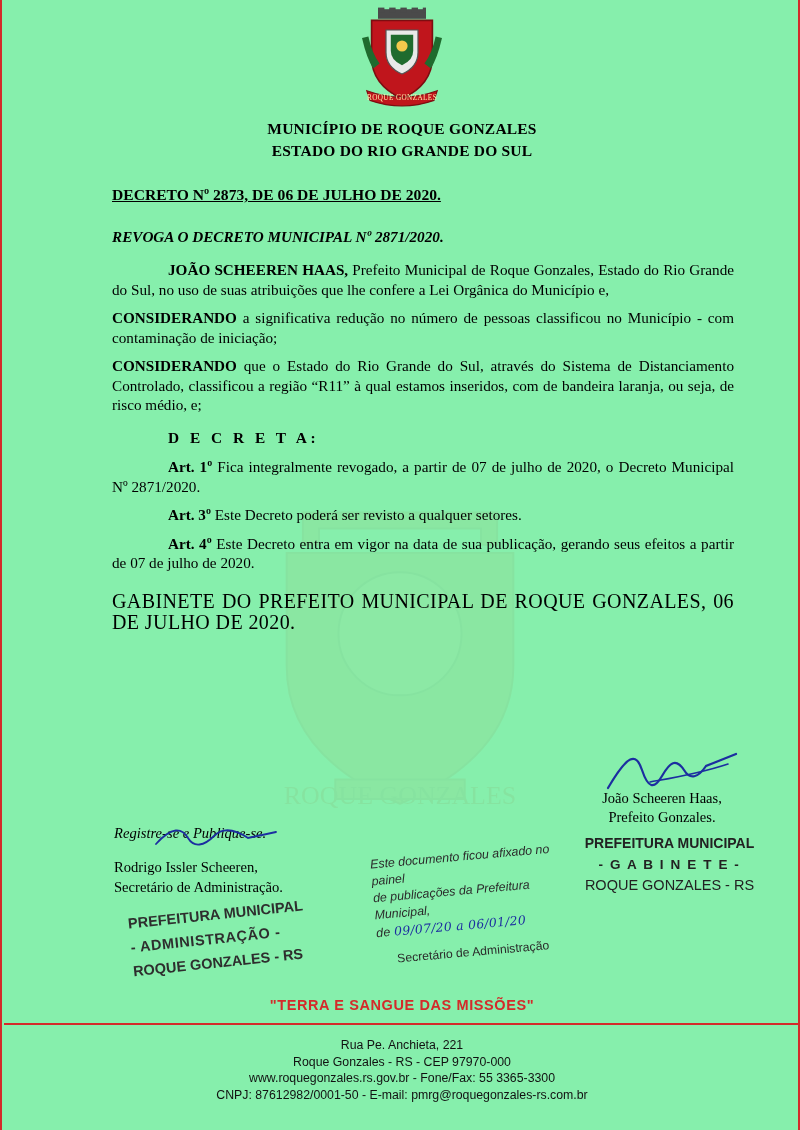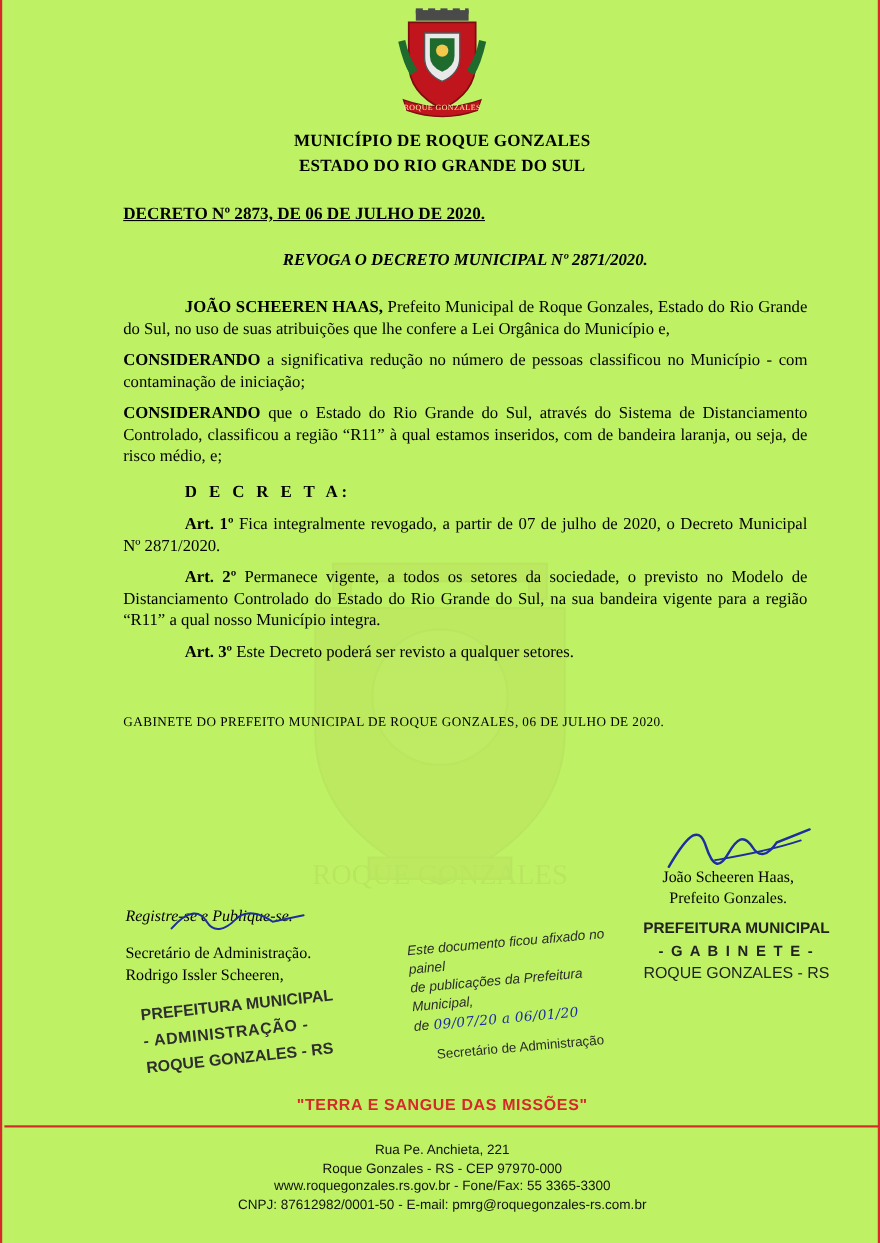--- a/index.html
+++ b/index.html
@@ -15,21 +15,21 @@
     position: relative;
     overflow: hidden;
   }
   .page {
     position: relative;
     width: 800px;
     height: 1130px;
     box-sizing: border-box;
     border-left: 2px solid #d42a2a;
     border-right: 2px solid #d42a2a;
-    background: #bef264;
+    background: #86efac;
   }
 
   
   .crest-wrap {
     position: absolute;
     top: 6px;
     left: 0;
     width: 800px;
     text-align: center;
   }
@@ -79,42 +79,42 @@
   .decreto-title {
     font-weight: bold;
     text-decoration: underline;
     font-size: 15.6px;
     margin-bottom: 22px;
     text-align: left;
   }
   .revoga {
     font-weight: bold;
     font-style: italic;
-    text-align: center;
+    text-align: left;
     font-size: 15.2px;
-    margin-bottom: 24px;
+    margin-bottom: 14px;
   }
   .para {
     margin-bottom: 9px;
     text-indent: 56px;
     text-align: justify;
   }
   .para.noindent { text-indent: 0; }
   .b { font-weight: bold; }
   .decreta {
     font-weight: bold;
     letter-spacing: 3.5px;
     text-indent: 56px;
     margin: 13px 0 10px 0;
     font-size: 15.4px;
   }
   .gabinete {
-    margin-top: 44px;
+    margin-top: 18px;
     text-align: justify;
-    font-size: 12px;
+    font-size: 20px;
     line-height: 21px;
     letter-spacing: 0.4px;
   }
 
   
   .sig-right {
     position: absolute;
     top: 789px;
     left: 560px;
     width: 200px;
@@ -332,49 +332,49 @@
       <span class="b">CONSIDERANDO</span><span> que o Estado do Rio Grande do Sul, através do Sistema de Distanciamento Controlado, classificou a região “R11” à qual estamos inseridos, com de bandeira laranja, ou seja, de risco médio, e;</span>
     </div>
 
 
     <div class="decreta">D E C R E T A:</div>
 
     <div class="para">
       <span class="b">Art. 1º</span><span> Fica integralmente revogado, a partir de 07 de julho de 2020, o Decreto Municipal Nº 2871/2020.</span>
     </div>
 
-    <div class="para">
-      <span class="b">Art. 2º</span><span> Permanece vigente, a todos os setores da sociedade, o previsto no Modelo de Distanciamento Controlado do Estado do Rio Grande do Sul, na sua bandeira vigente para a região “R11” a qual nosso Município integra.</span>
-    </div>
 
     <div class="para">
       <span class="b">Art. 3º</span><span> Este Decreto poderá ser revisto a qualquer setores.</span>
     </div>
 
+    <div class="para">
+      <span class="b">Art. 4º</span><span> Este Decreto entra em vigor na data de sua publicação, gerando seus efeitos a partir de 07 de julho de 2020.</span>
+    </div>
 
     <div class="gabinete">GABINETE DO PREFEITO MUNICIPAL DE ROQUE GONZALES, 06 DE JULHO DE 2020.</div>
   </div>
 
   <div class="scribble-right">
     <svg viewBox="0 0 140 48" width="140" height="48" aria-hidden="true">
       <path d="M6 40 C 26 6, 34 4, 40 22 C 46 40, 52 42, 60 28 C 68 14, 74 10, 82 22 C 88 32, 96 30, 104 18 L 134 6" fill="none" stroke="#1c2ea0" stroke-width="2.2" stroke-linecap="round"></path>
       <path d="M48 34 C 70 30, 96 26, 126 16" fill="none" stroke="#1c2ea0" stroke-width="1.6" stroke-linecap="round"></path>
     </svg>
   </div>
 
   <div class="sig-right">
     <div>João Scheeren Haas,</div>
     <div>Prefeito Gonzales.</div>
   </div>
 
   <div class="sig-left">
     <div class="italic">Registre-se e Publique-se.</div>
     <div style="height:14px"></div>
+    <div>Rodrigo Issler Scheeren,</div>
     <div>Secretário de Administração.</div>
-    <div>Rodrigo Issler Scheeren,</div>
   </div>
 
   <div class="scribble-left">
     <svg viewBox="0 0 130 30" width="130" height="30" aria-hidden="true">
       <path d="M4 22 C 20 4, 30 6, 36 16 C 42 26, 52 24, 62 14 C 72 4, 84 8, 96 16 L 124 10" fill="none" stroke="#1c2ea0" stroke-width="1.8" stroke-linecap="round"></path>
     </svg>
   </div>
 
   <div class="stamp stamp-prefeitura-right">
     <div>PREFEITURA MUNICIPAL</div>

